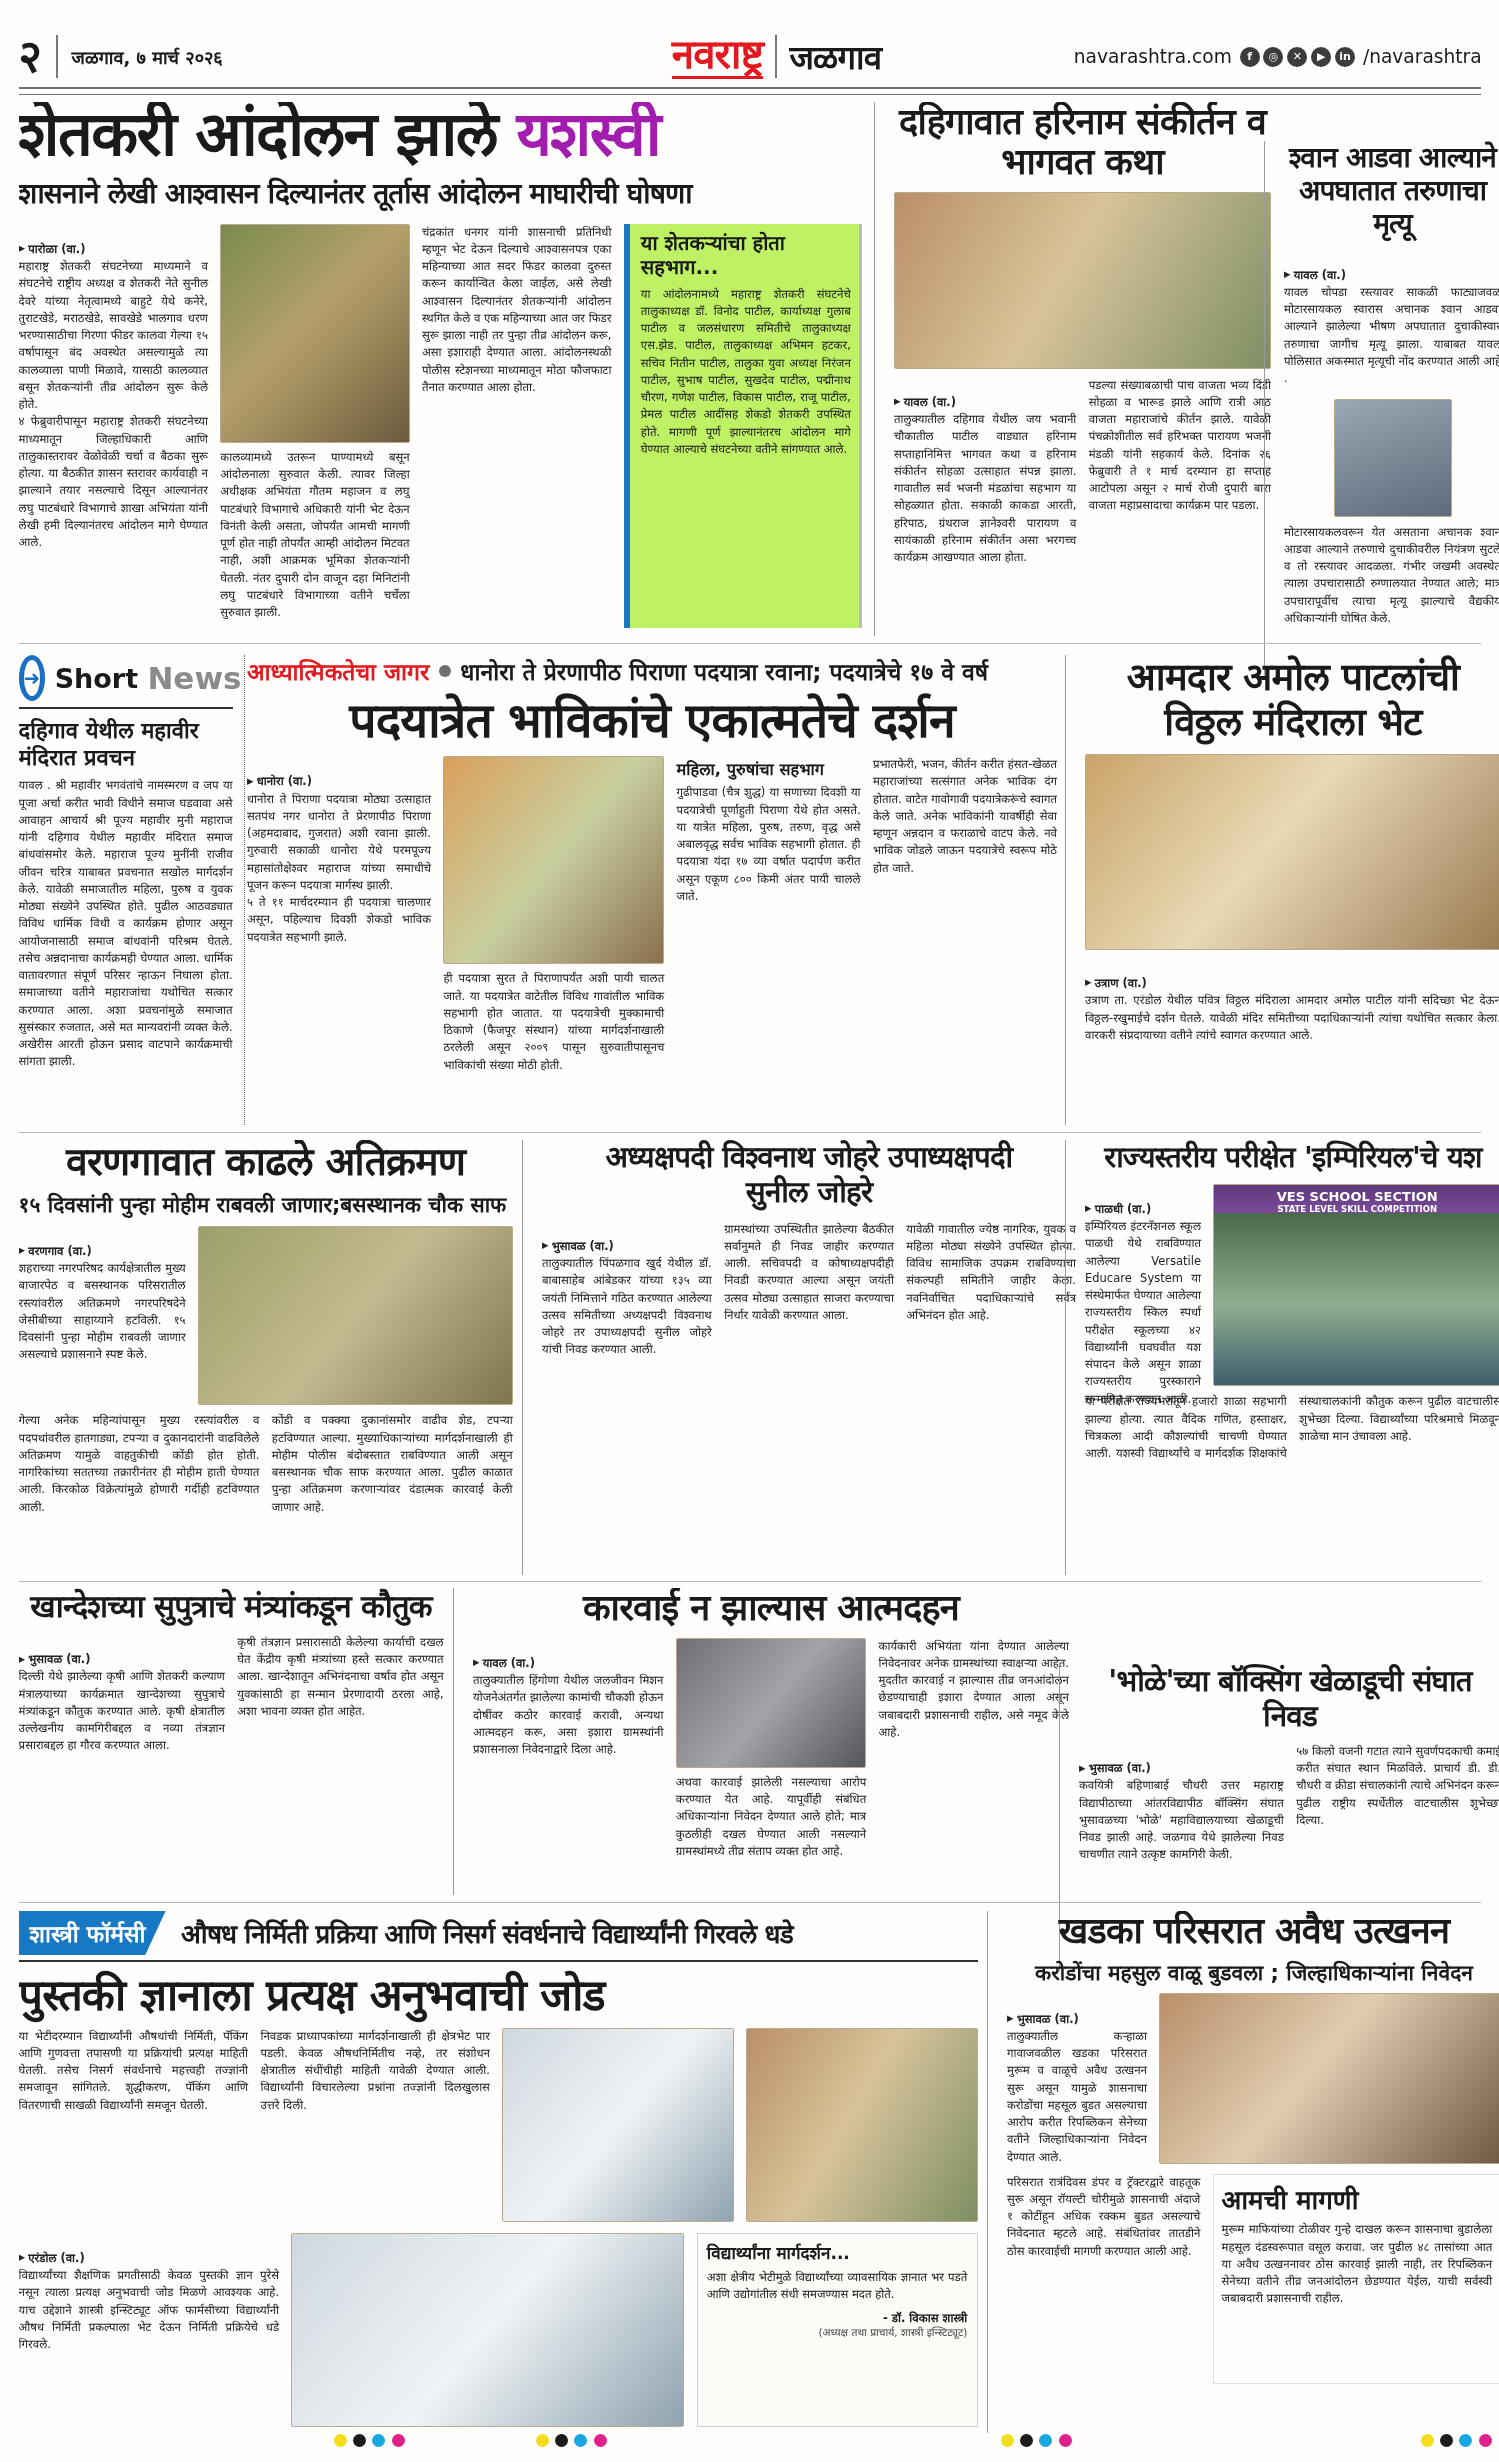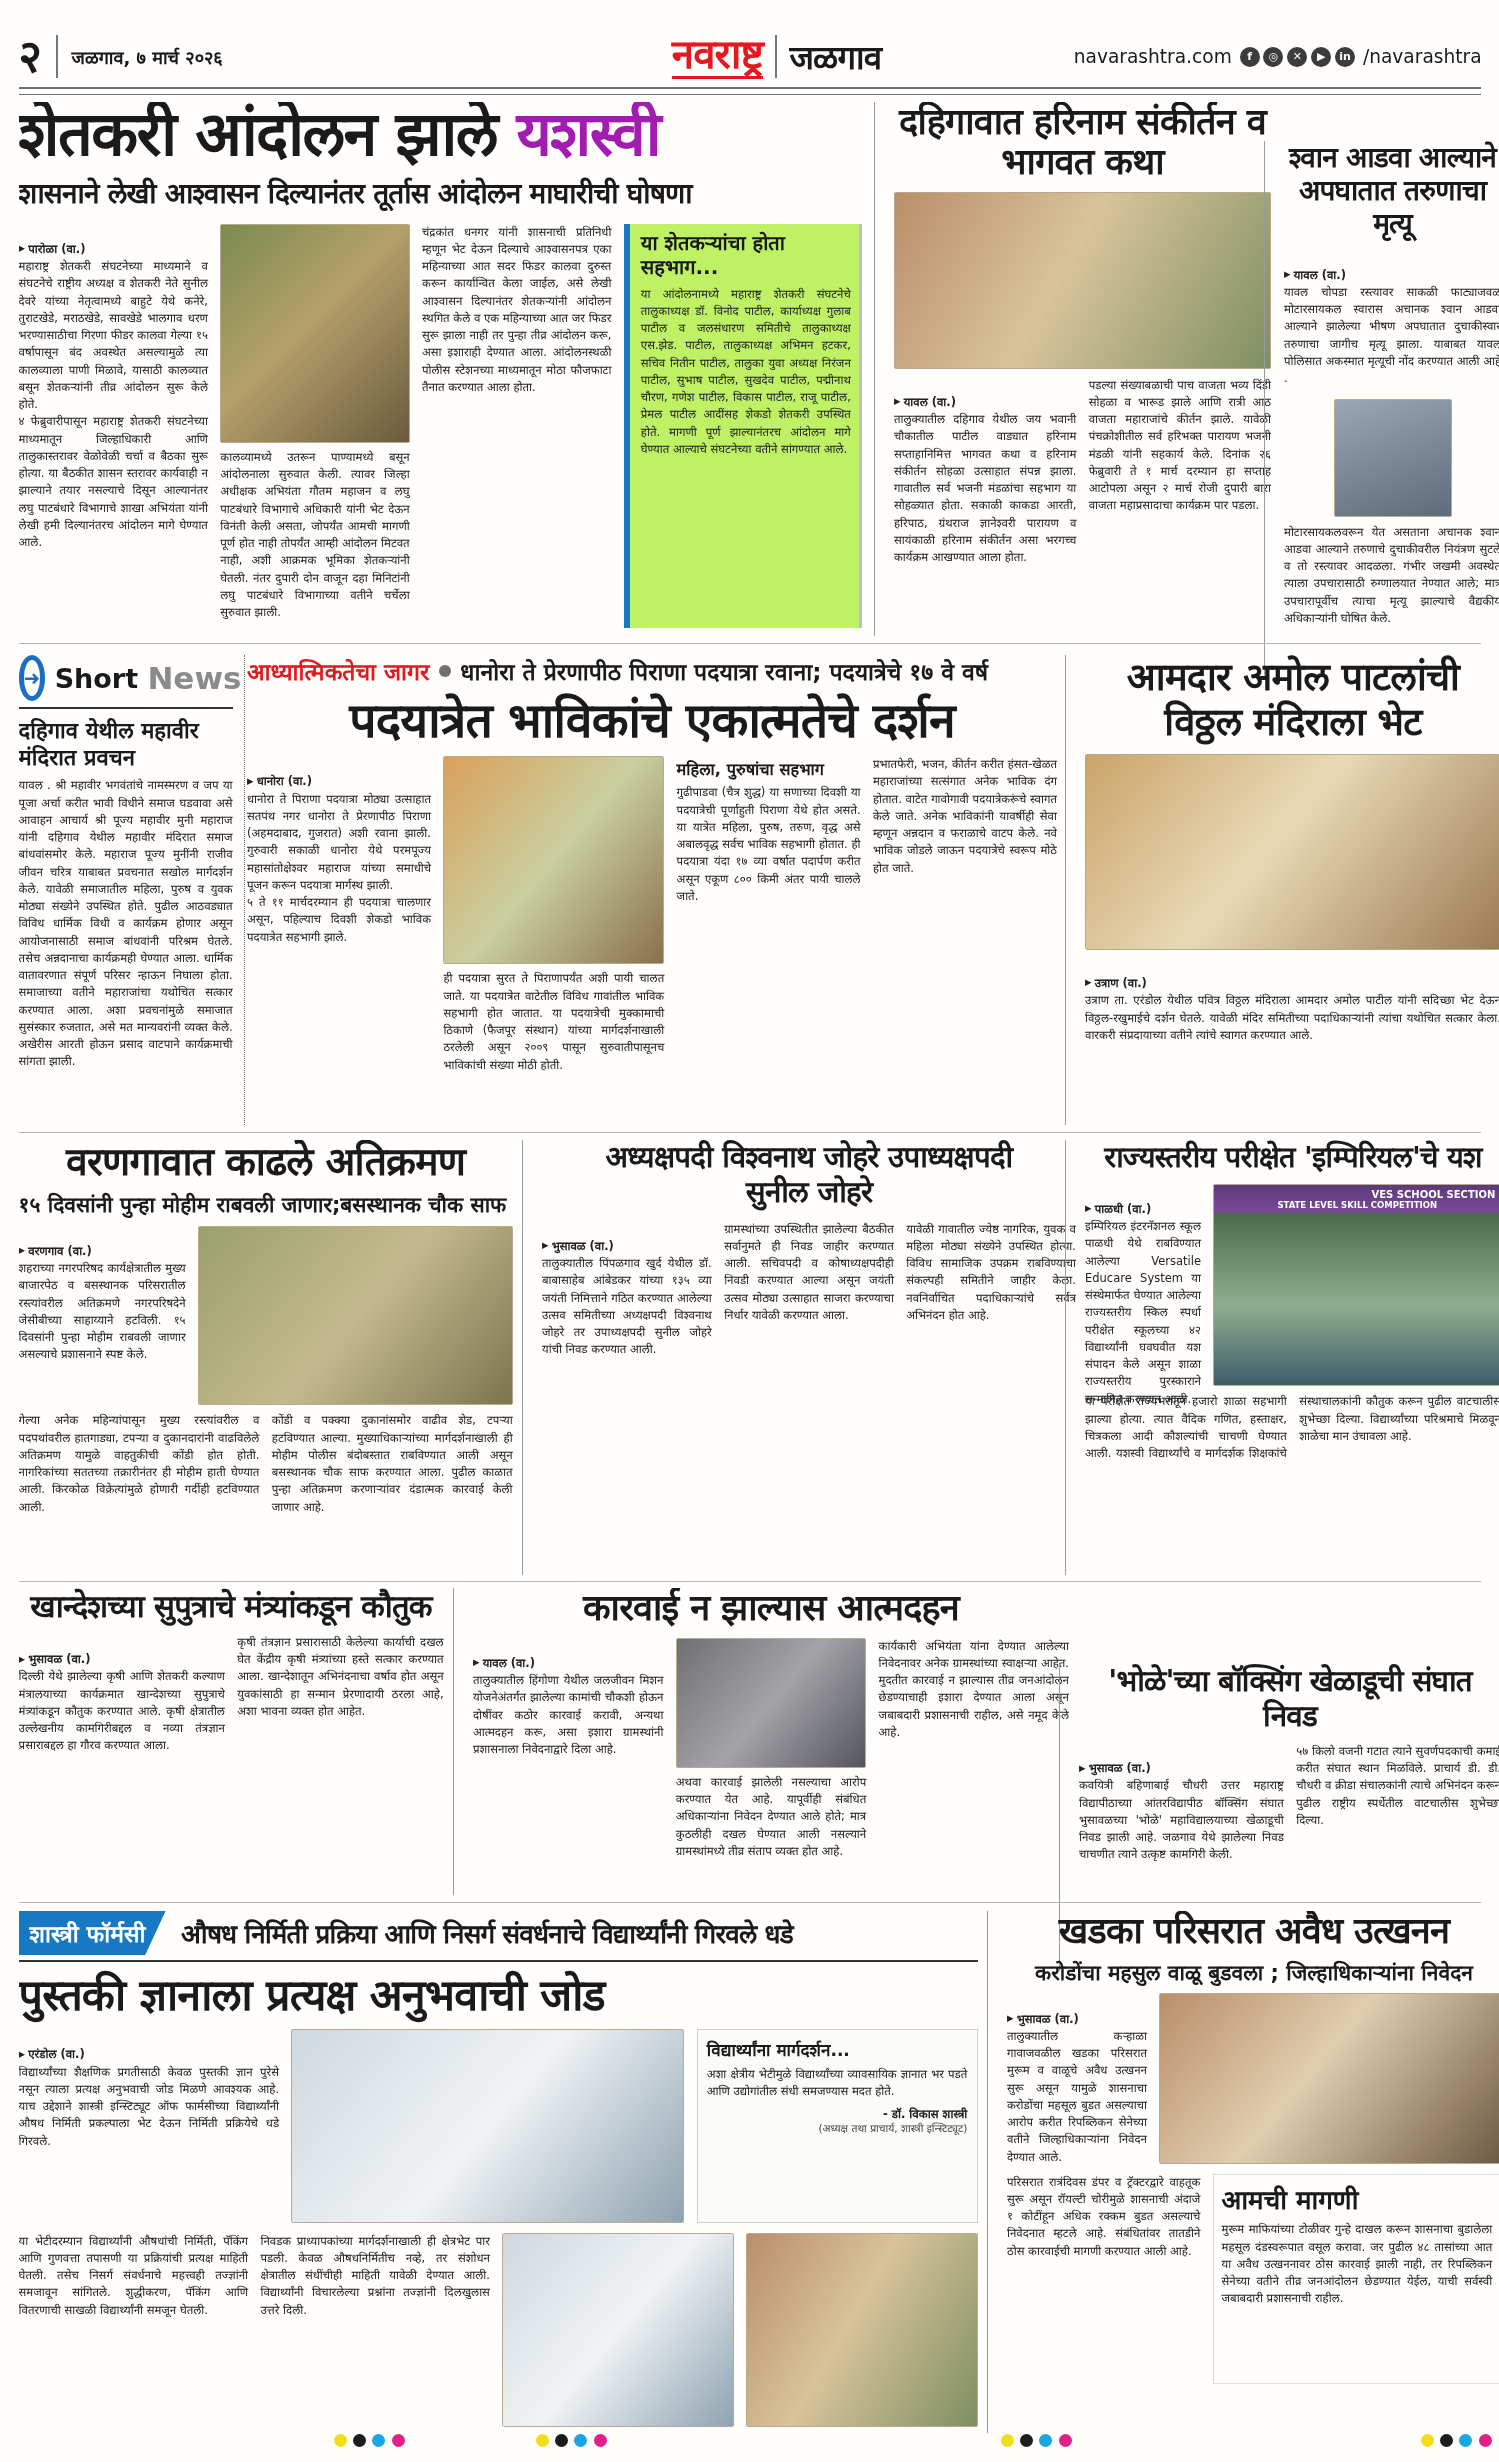--- a/index.html
+++ b/index.html
@@ -45,21 +45,21 @@
   .ph-dindi{background:linear-gradient(120deg,#b98f6a,#d8c39a 45%,#7e8f63);}
   .ph-portrait{background:linear-gradient(160deg,#9aa7b5,#5d6b7a);}
   .ph-pada{background:linear-gradient(130deg,#d9a05b,#c9cf9f 50%,#8a6f4d);}
   .ph-temple{background:linear-gradient(130deg,#caa46a,#e8d9b5 45%,#9c7b54);}
   .ph-road{background:linear-gradient(130deg,#9aa06b,#c4b98e 50%,#7d7450);}
   .ph-school{background:linear-gradient(180deg,#5d3a7a 0%,#7b4a9a 14%,#4a6b4a 14%,#8fae8f 60%,#3e5d6b);}
   .ph-cc{background:linear-gradient(130deg,#6f6f74,#a3a3a8 50%,#54565c);}
   .ph-lab{background:linear-gradient(130deg,#cfd8df,#f0f3f5 50%,#8fa3b0);}
   .ph-office{background:linear-gradient(130deg,#b98f6a,#e0cdb0 45%,#6f5a43);}
   .banner{position:absolute;left:4.7px;right:4.7px;top:4.7px;color:#fff;text-align:center;font-weight:bold;}
-  .banner .b1{font-size:10px;text-align:right;}
+  .banner .b1{font-size:13px;}
   .banner .b2{font-size:8.5px;}
   
   .infobox{background:#bef264;border-left:6.2px solid #1779c4;border-right:3.1px solid #bdbdbd;padding:7.8px 7.8px 7.8px 11px;}
   .infobox .t{font-size:20px;font-weight:bold;line-height:1.2;margin-bottom:6.2px;}
   .demand{border:0.8px solid #ddd;padding:6.2px 7.8px;}
   .demand .t{font-size:26px;font-weight:bold;margin-bottom:4.7px;}
   .quote{border:0.8px solid #cfcfcf;background:#fbfbf7;padding:7.8px 9.3px;}
   .quote .t{font-size:17px;font-weight:bold;margin-bottom:4.7px;}
   .quote .sgn{font-weight:bold;text-align:right;margin-top:6.2px;font-size:11.6px;}
   .quote .sgn2{text-align:right;font-size:10.5px;color:#444;}
@@ -292,38 +292,38 @@
   </div>
 
   <div class="hrule" style="top:1902px;"></div>
 
   <div class="sec" style="left:18.6px;top:1911px;width:959px;height:522px;">
     <div class="brand-row">
       <div class="brand">शास्त्री फॉर्मसी</div>
       <div class="brand-kicker">औषध निर्मिती प्रक्रिया आणि निसर्ग संवर्धनाचे विद्यार्थ्यांनी गिरवले धडे</div>
     </div>
     <div class="h-band" style="text-align:left;font-size:43px;margin-top:11px;">पुस्तकी ज्ञानाला प्रत्यक्ष अनुभवाची जोड</div>
+    <div class="cols" style="margin-top:9.3px;height:194px;">
+      <div class="col body">या भेटीदरम्यान विद्यार्थ्यांनी औषधांची निर्मिती, पॅकिंग आणि गुणवत्ता तपासणी या प्रक्रियांची प्रत्यक्ष माहिती घेतली. तसेच निसर्ग संवर्धनाचे महत्त्वही तज्ज्ञांनी समजावून सांगितले. शुद्धीकरण, पॅकिंग आणि वितरणाची साखळी विद्यार्थ्यांनी समजून घेतली.</div>
+      <div class="col body">निवडक प्राध्यापकांच्या मार्गदर्शनाखाली ही क्षेत्रभेट पार पडली. केवळ औषधनिर्मितीच नव्हे, तर संशोधन क्षेत्रातील संधींचीही माहिती यावेळी देण्यात आली. विद्यार्थ्यांनी विचारलेल्या प्रश्नांना तज्ज्ञांनी दिलखुलास उत्तरे दिली.</div>
+      <div class="col photo ph-lab"></div>
+      <div class="col photo ph-dindi"></div>
+    </div>
     <div class="cols" style="margin-top:11px;height:194px;">
       <div class="col body">
         <span class="byline"><span class="mk">▶</span><span>एरंडोल (वा.)</span></span>
         <span>विद्यार्थ्यांच्या शैक्षणिक प्रगतीसाठी केवळ पुस्तकी ज्ञान पुरेसे नसून त्याला प्रत्यक्ष अनुभवाची जोड मिळणे आवश्यक आहे. याच उद्देशाने शास्त्री इन्स्टिट्यूट ऑफ फार्मसीच्या विद्यार्थ्यांनी औषध निर्मिती प्रकल्पाला भेट देऊन निर्मिती प्रक्रियेचे धडे गिरवले.</span>
       </div>
       <div class="col photo ph-lab" style="flex:1.5;"></div>
       <div class="col quote">
         <div class="t">विद्यार्थ्यांना मार्गदर्शन...</div>
         <div class="body">अशा क्षेत्रीय भेटीमुळे विद्यार्थ्यांच्या व्यावसायिक ज्ञानात भर पडते आणि उद्योगांतील संधी समजण्यास मदत होते.</div>
         <div class="sgn">- डॉ. विकास शास्त्री</div>
         <div class="sgn2">(अध्यक्ष तथा प्राचार्य, शास्त्री इन्स्टिट्यूट)</div>
       </div>
-    </div>
-    <div class="cols" style="margin-top:9.3px;height:194px;">
-      <div class="col body">या भेटीदरम्यान विद्यार्थ्यांनी औषधांची निर्मिती, पॅकिंग आणि गुणवत्ता तपासणी या प्रक्रियांची प्रत्यक्ष माहिती घेतली. तसेच निसर्ग संवर्धनाचे महत्त्वही तज्ज्ञांनी समजावून सांगितले. शुद्धीकरण, पॅकिंग आणि वितरणाची साखळी विद्यार्थ्यांनी समजून घेतली.</div>
-      <div class="col body">निवडक प्राध्यापकांच्या मार्गदर्शनाखाली ही क्षेत्रभेट पार पडली. केवळ औषधनिर्मितीच नव्हे, तर संशोधन क्षेत्रातील संधींचीही माहिती यावेळी देण्यात आली. विद्यार्थ्यांनी विचारलेल्या प्रश्नांना तज्ज्ञांनी दिलखुलास उत्तरे दिली.</div>
-      <div class="col photo ph-lab"></div>
-      <div class="col photo ph-dindi"></div>
     </div>
   </div>
 
   <div class="sec vline" style="left:987px;top:1911px;width:494px;height:522px;">
     <div class="h-lg" style="font-size:36px;">खडका परिसरात अवैध उत्खनन</div>
     <div class="sub-md" style="text-align:center;">करोडोंचा महसुल वाळू बुडवला ; जिल्हाधिकाऱ्यांना निवेदन</div>
     <div class="cols" style="margin-top:7.8px;height:171px;">
       <div class="col body" style="flex:0 0 140px;">
         <span class="byline"><span class="mk">▶</span><span>भुसावळ (वा.)</span></span>
         <span>तालुक्यातील कऱ्हाळा गावाजवळील खडका परिसरात मुरूम व वाळूचे अवैध उत्खनन सुरू असून यामुळे शासनाचा करोडोंचा महसूल बुडत असल्याचा आरोप करीत रिपब्लिकन सेनेच्या वतीने जिल्हाधिकाऱ्यांना निवेदन देण्यात आले.</span>

